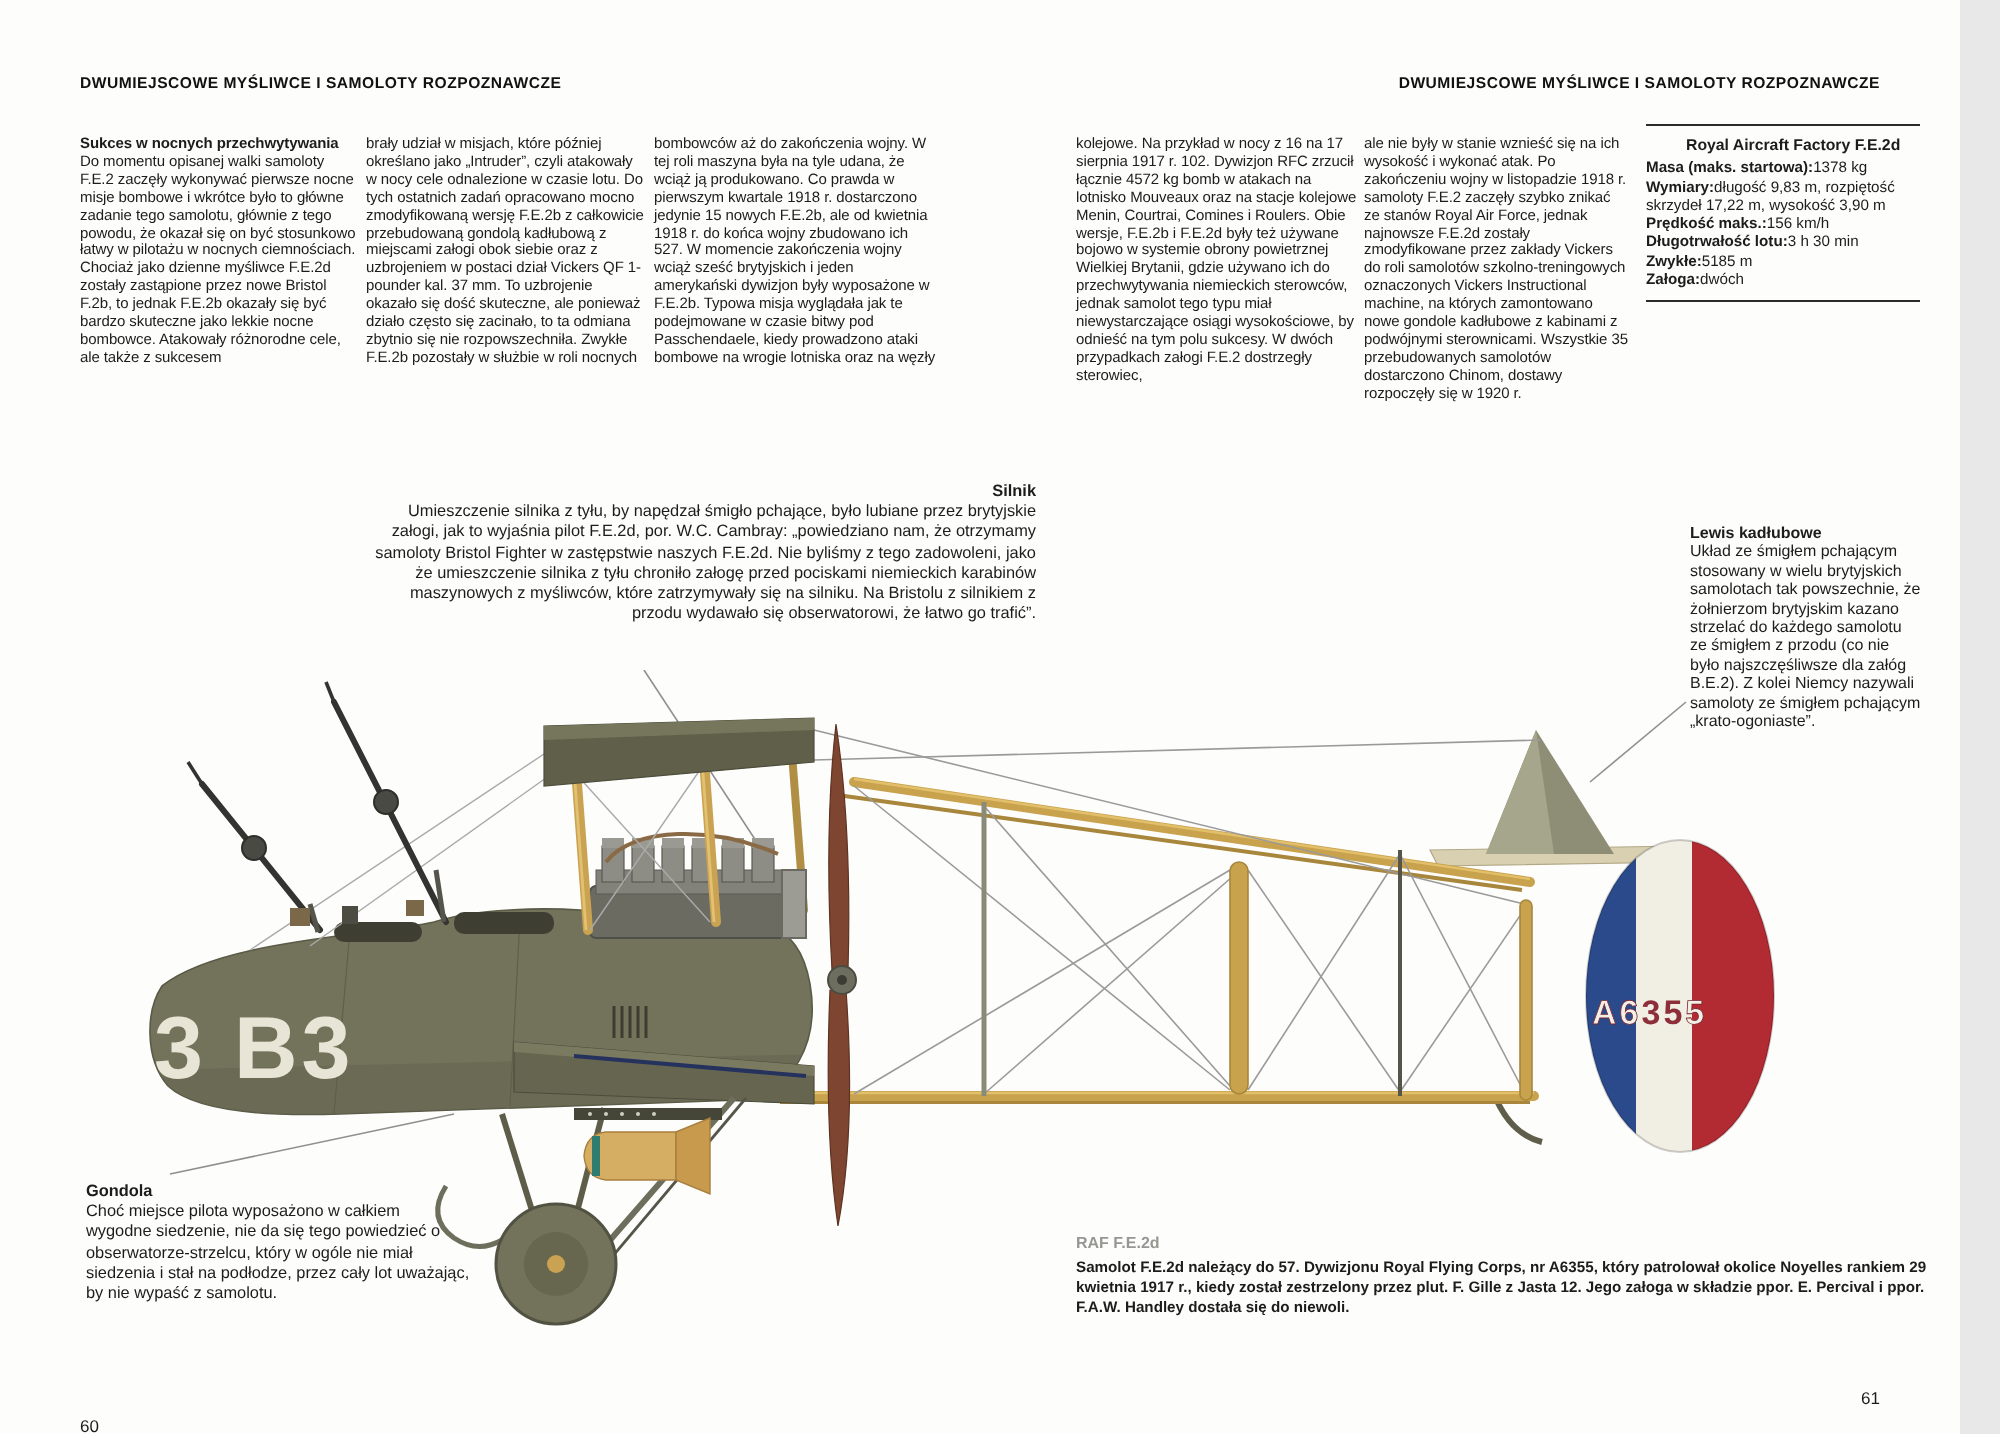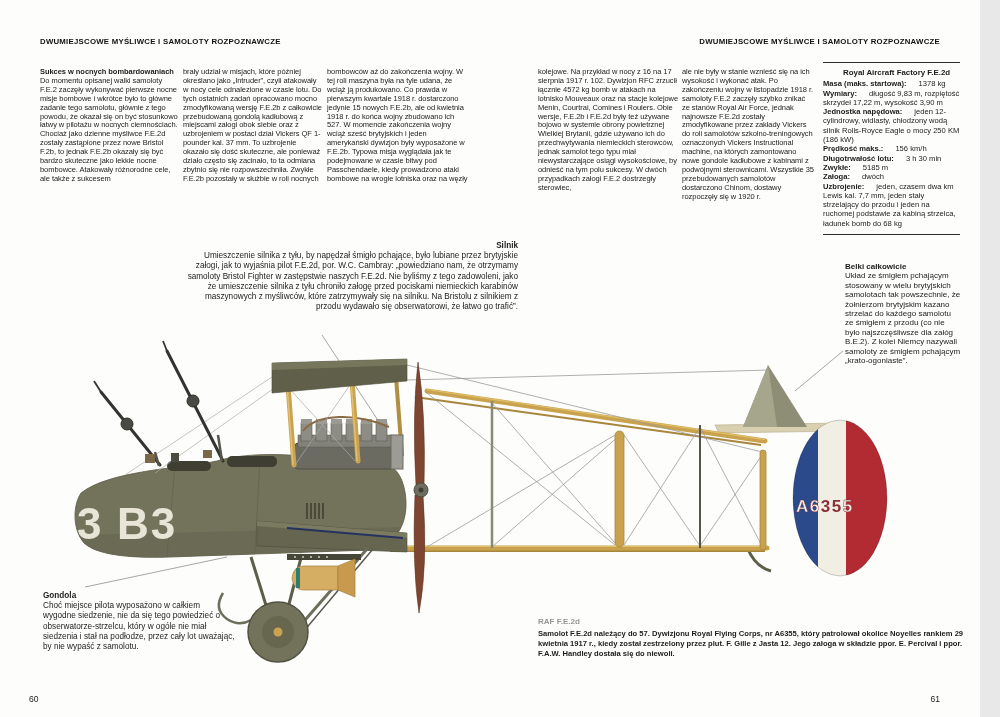--- a/index.html
+++ b/index.html
@@ -8,72 +8,70 @@
   .hdr{position:absolute;top:37px;font-size:7.8px;font-weight:bold;letter-spacing:.25px;color:#111;}
   .hdr.right{right:40px;text-align:right;}
   .hdr.left{left:40px;}
   .col{position:absolute;top:68px;font-size:7.5px;line-height:8.9px;letter-spacing:-.05px;}
   .col .chead{font-weight:bold;}
   .ann{position:absolute;font-size:8.2px;line-height:10.2px;}
   .ann .atitle{font-weight:bold;}
   .specbox{position:absolute;left:823px;top:62px;width:137px;border-top:1px solid #2b2b2b;
            border-bottom:1px solid #2b2b2b;padding:5px 0 6px 0;font-size:7.6px;line-height:9.3px;}
   .specbox .stitle{font-weight:bold;font-size:7.9px;margin-bottom:2px;padding-left:20px;}
-  .spec-row b{margin-right:12px;}
+  .spec-row b{margin-right:0;}
   .caption{position:absolute;left:538px;top:617px;width:430px;}
   .caption .ctitle{color:#979792;font-size:8px;font-weight:bold;margin-bottom:3px;}
   .caption .cbody{font-size:7.6px;font-weight:bold;line-height:10px;}
   .pagenum{position:absolute;top:694px;font-size:8.5px;}
-  .pagenum.l{left:29px;}
+  .pagenum.l{left:40px;margin-top:14px;}
   .pagenum.r{right:40px;}
   svg text{font-family:"Liberation Sans","DejaVu Sans",sans-serif;}
 </style>
 </head>
 <body>
 
 <div id="page">
 
   <div class="hdr left">DWUMIEJSCOWE MYŚLIWCE I SAMOLOTY ROZPOZNAWCZE</div>
   <div class="hdr right">DWUMIEJSCOWE MYŚLIWCE I SAMOLOTY ROZPOZNAWCZE</div>
 
   <div class="col" style="left:40px;width:140px;">
-    <div class="chead">Sukces w nocnych bombardowaniach</div>
+    <div class="chead">Sukces w nocnych przechwytywania</div>
     <div>Do momentu opisanej walki samoloty F.E.2 zaczęły wykonywać pierwsze nocne misje bombowe i wkrótce było to główne zadanie tego samolotu, głównie z tego powodu, że okazał się on być stosunkowo łatwy w pilotażu w nocnych ciemnościach. Chociaż jako dzienne myśliwce F.E.2d zostały zastąpione przez nowe Bristol F.2b, to jednak F.E.2b okazały się być bardzo skuteczne jako lekkie nocne bombowce. Atakowały różnorodne cele, ale także z sukcesem</div>
   </div>
   <div class="col" style="left:183px;width:140px;">
     <div>brały udział w misjach, które później określano jako „Intruder”, czyli atakowały w nocy cele odnalezione w czasie lotu. Do tych ostatnich zadań opracowano mocno zmodyfikowaną wersję F.E.2b z całkowicie przebudowaną gondolą kadłubową z miejscami załogi obok siebie oraz z uzbrojeniem w postaci dział Vickers QF 1-pounder kal. 37 mm. To uzbrojenie okazało się dość skuteczne, ale ponieważ działo często się zacinało, to ta odmiana zbytnio się nie rozpowszechniła. Zwykłe F.E.2b pozostały w służbie w roli nocnych</div>
   </div>
   <div class="col" style="left:327px;width:142px;">
     <div>bombowców aż do zakończenia wojny. W tej roli maszyna była na tyle udana, że wciąż ją produkowano. Co prawda w pierwszym kwartale 1918 r. dostarczono jedynie 15 nowych F.E.2b, ale od kwietnia 1918 r. do końca wojny zbudowano ich 527. W momencie zakończenia wojny wciąż sześć brytyjskich i jeden amerykański dywizjon były wyposażone w F.E.2b. Typowa misja wyglądała jak te podejmowane w czasie bitwy pod Passchendaele, kiedy prowadzono ataki bombowe na wrogie lotniska oraz na węzły</div>
   </div>
   <div class="col" style="left:538px;width:142px;">
     <div>kolejowe. Na przykład w nocy z 16 na 17 sierpnia 1917 r. 102. Dywizjon RFC zrzucił łącznie 4572 kg bomb w atakach na lotnisko Mouveaux oraz na stacje kolejowe Menin, Courtrai, Comines i Roulers. Obie wersje, F.E.2b i F.E.2d były też używane bojowo w systemie obrony powietrznej Wielkiej Brytanii, gdzie używano ich do przechwytywania niemieckich sterowców, jednak samolot tego typu miał niewystarczające osiągi wysokościowe, by odnieść na tym polu sukcesy. W dwóch przypadkach załogi F.E.2 dostrzegły sterowiec,</div>
   </div>
   <div class="col" style="left:682px;width:133px;">
     <div>ale nie były w stanie wznieść się na ich wysokość i wykonać atak. Po zakończeniu wojny w listopadzie 1918 r. samoloty F.E.2 zaczęły szybko znikać ze stanów Royal Air Force, jednak najnowsze F.E.2d zostały zmodyfikowane przez zakłady Vickers do roli samolotów szkolno-treningowych oznaczonych Vickers Instructional machine, na których zamontowano nowe gondole kadłubowe z kabinami z podwójnymi sterownicami. Wszystkie 35 przebudowanych samolotów dostarczono Chinom, dostawy rozpoczęły się w 1920 r.</div>
   </div>
 
   <div class="specbox">
     <div class="stitle">Royal Aircraft Factory F.E.2d</div>
     <div class="spec-row"><b>Masa (maks. startowa):</b><span>1378 kg</span></div>
     <div class="spec-row"><b>Wymiary:</b><span>długość 9,83 m, rozpiętość skrzydeł 17,22 m, wysokość 3,90 m</span></div>
-    <div class="spec-row"><b>Jednostka napędowa:</b><span>jeden 12-cylindrowy, widlasty, chłodzony wodą silnik Rolls-Royce Eagle o mocy 250 KM (186 kW)</span></div>
     <div class="spec-row"><b>Prędkość maks.:</b><span>156 km/h</span></div>
     <div class="spec-row"><b>Długotrwałość lotu:</b><span>3 h 30 min</span></div>
     <div class="spec-row"><b>Zwykłe:</b><span>5185 m</span></div>
     <div class="spec-row"><b>Załoga:</b><span>dwóch</span></div>
-    <div class="spec-row"><b>Uzbrojenie:</b><span>jeden, czasem dwa km Lewis kal. 7,7 mm, jeden stały strzelający do przodu i jeden na ruchomej podstawie za kabiną strzelca, ładunek bomb do 68 kg</span></div>
   </div>
 
   <div class="ann" style="left:183px;top:241px;width:335px;text-align:right;">
     <div class="atitle">Silnik</div>
     <div>Umieszczenie silnika z tyłu, by napędzał śmigło pchające, było lubiane przez brytyjskie załogi, jak to wyjaśnia pilot F.E.2d, por. W.C. Cambray: „powiedziano nam, że otrzymamy samoloty Bristol Fighter w zastępstwie naszych F.E.2d. Nie byliśmy z tego zadowoleni, jako że umieszczenie silnika z tyłu chroniło załogę przed pociskami niemieckich karabinów maszynowych z myśliwców, które zatrzymywały się na silniku. Na Bristolu z silnikiem z przodu wydawało się obserwatorowi, że łatwo go trafić”.</div>
   </div>
   <div class="ann" style="left:845px;top:262px;width:116px;font-size:8px;line-height:9.4px;">
-    <div class="atitle">Belki całkowicie</div>
+    <div class="atitle">Lewis kadłubowe</div>
     <div>Układ ze śmigłem pchającym stosowany w wielu brytyjskich samolotach tak powszechnie, że żołnierzom brytyjskim kazano strzelać do każdego samolotu ze śmigłem z przodu (co nie było najszczęśliwsze dla załóg B.E.2). Z kolei Niemcy nazywali samoloty ze śmigłem pchającym „krato-ogoniaste”.</div>
   </div>
   <div class="ann" style="left:43px;top:591px;width:192px;">
     <div class="atitle">Gondola</div>
     <div>Choć miejsce pilota wyposażono w całkiem wygodne siedzenie, nie da się tego powiedzieć o obserwatorze-strzelcu, który w ogóle nie miał siedzenia i stał na podłodze, przez cały lot uważając, by nie wypaść z samolotu.</div>
   </div>
 
   <svg style="position:absolute;left:55px;top:335px;" width="850" height="335" viewBox="0 0 850 335">
     <defs>
       <clipPath id="nacelleClip">

